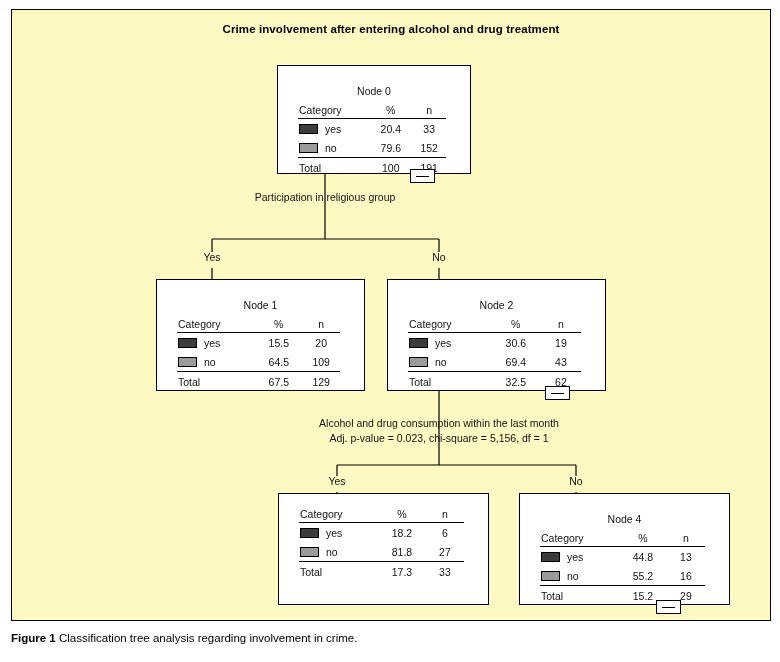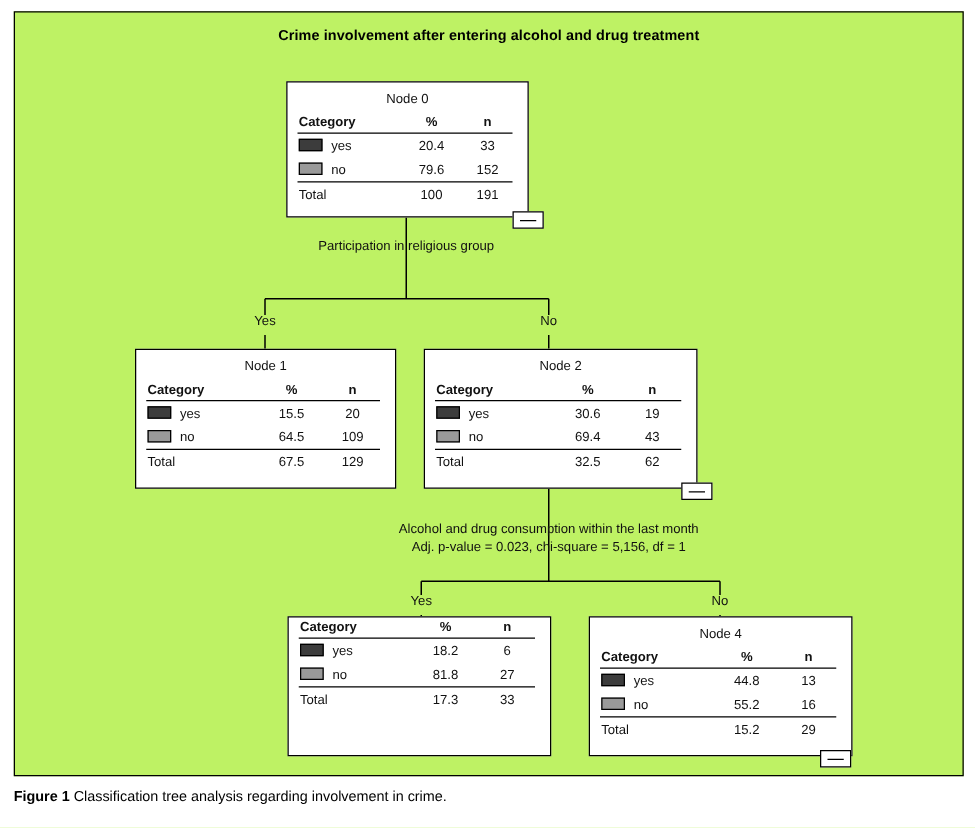--- a/index.html
+++ b/index.html
@@ -18,21 +18,21 @@
 
   
   #figure-frame {
     position: absolute;
     left: 11px;
     top: 9px;
     width: 760px;
     height: 612px;
     border: 1.5px solid #000000;
     box-sizing: border-box;
-    background: #bef264;
+    background: #fef9c3;
   }
 
   
   #chart-title {
     position: absolute;
     left: 0;
     top: 13px;
     width: 100%;
     text-align: center;
     font-size: 11.5px;
@@ -57,21 +57,22 @@
     height: 612px;
     pointer-events: none;
   }
 
   
   .node {
     position: absolute;
     border: 1.2px solid #000000;
     background: #ffffff;
     box-sizing: border-box;
-    padding: 0;
+    padding: 12px;
+    margin-left: 48px;
   }
   .node-title {
     text-align: center;
     font-size: 10.5px;
     padding: 7px 0 5px 0;
     color: #111;
   }
   .node-table {
     width: 100%;
     border-collapse: collapse;
@@ -96,21 +97,20 @@
   }
   .node-table th.col-n,
   .node-table td.col-n {
     text-align: center;
     width: 26%;
     padding-right: 14px;
   }
   .hdr-row th {
     height: 16px;
     vertical-align: middle;
-    font-weight: bold;
   }
   .rule-row td {
     padding: 0;
     height: 1px;
   }
   .rule-inner {
     height: 1px;
     background: #000;
     margin: 0 12px 0 8px;
   }

